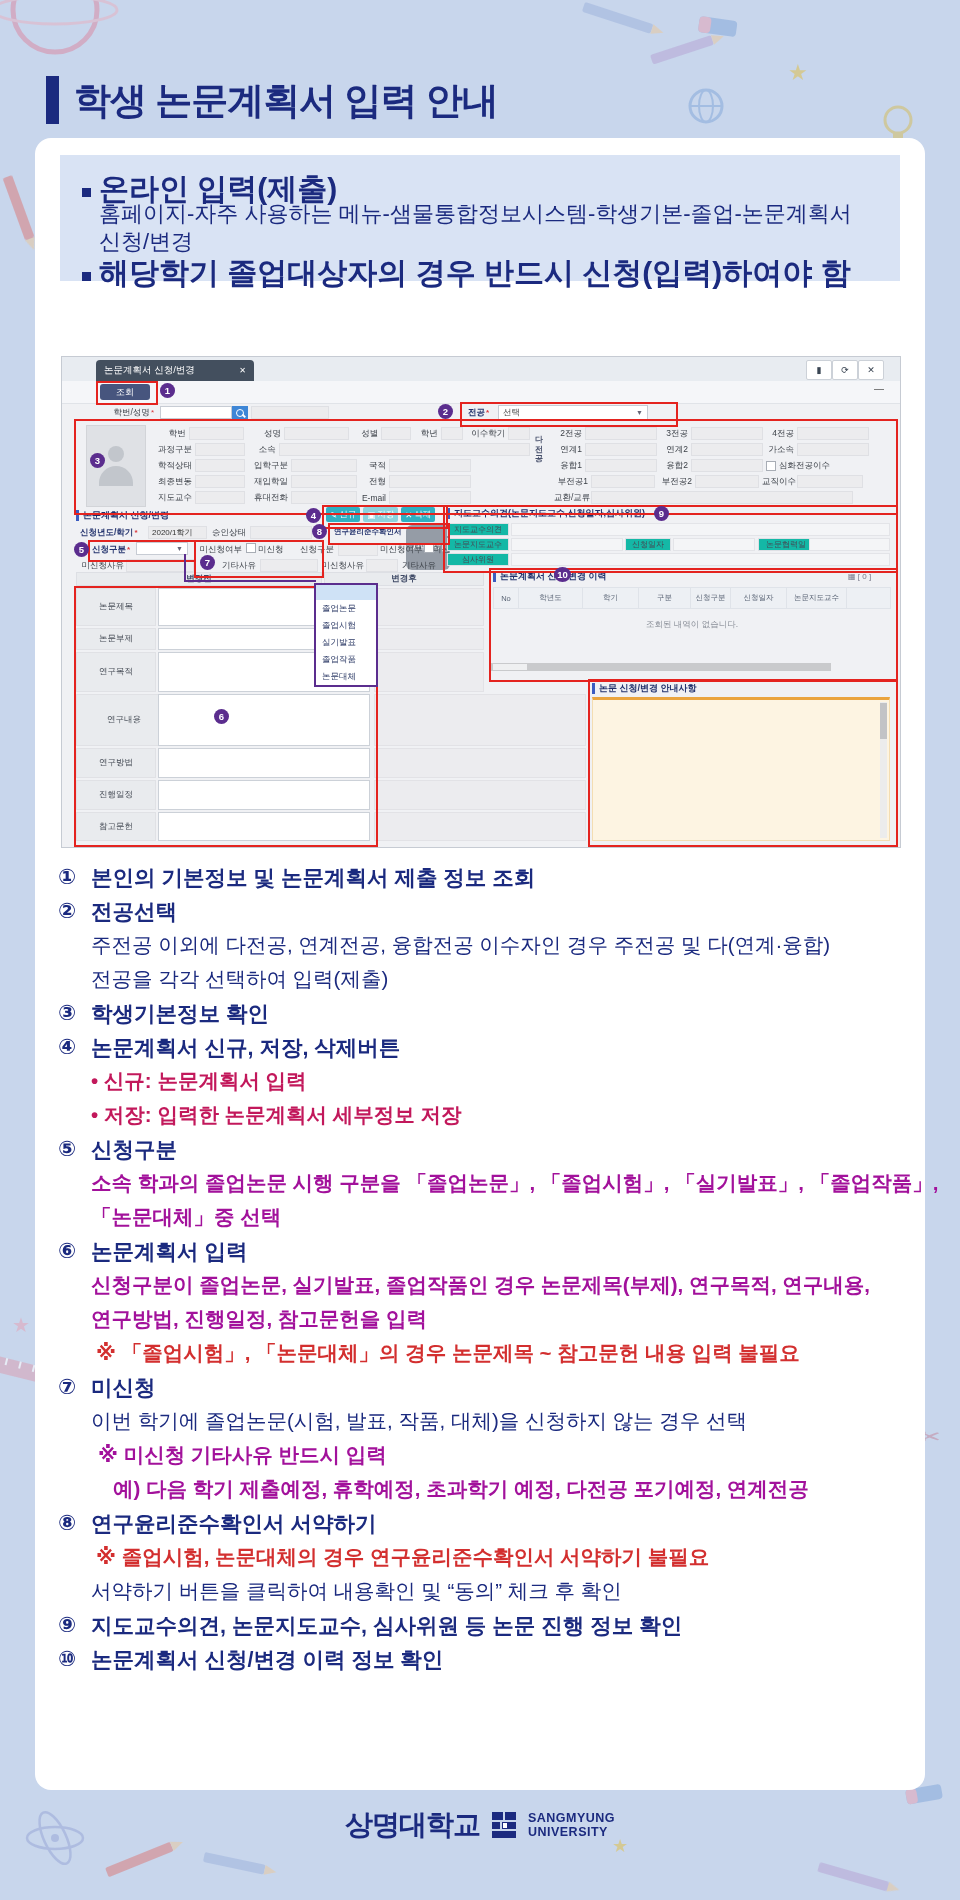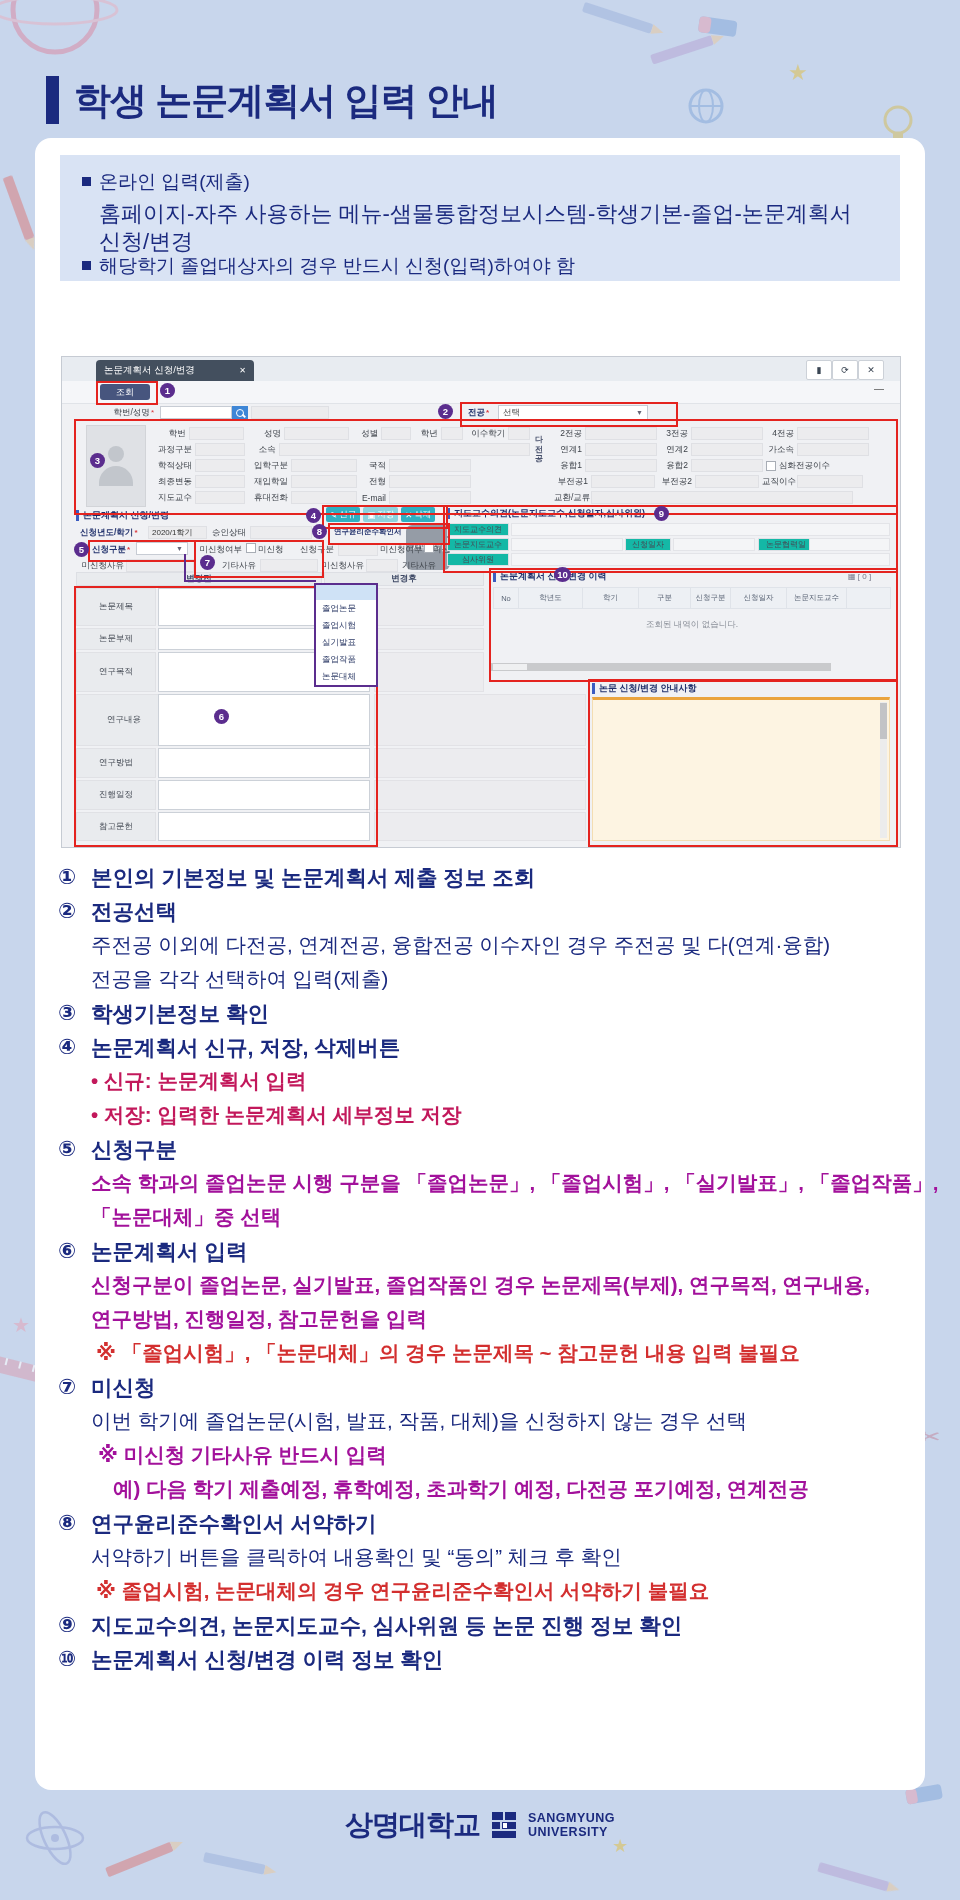--- a/index.html
+++ b/index.html
@@ -5,21 +5,21 @@
   html,body{margin:0;padding:0}
   body{font-family:"Liberation Sans","DejaVu Sans",sans-serif;background:#aebfd9}
   #page{position:relative;width:960px;height:1900px;background:#c8d6ec;overflow:hidden}
   .a{position:absolute}
   #doodles{position:absolute;left:0;top:0;z-index:0}
   .card{position:absolute;left:35px;top:138px;width:890px;height:1652px;background:#ffffff;border-radius:16px;z-index:1}
   .titlebar{position:absolute;left:46px;top:76px;width:13px;height:48px;background:#1b2a7f;z-index:2}
   .title{position:absolute;left:74px;top:76px;font-size:37px;font-weight:bold;color:#1b2a7f;letter-spacing:-1px;z-index:2;white-space:nowrap}
   .infobox{position:absolute;left:60px;top:155px;width:840px;height:126px;background:#d9e3f4;z-index:2}
   .ib{position:absolute;left:22px;white-space:nowrap;color:#1b2a7f}
-  .ib-t{font-weight:normal;font-size:19px}
+  .ib-t{font-weight:bold;font-size:30px}
   .ib-b{font-size:22px;padding-left:17px}
   .bullet-sq{display:inline-block;width:9px;height:9px;background:#1b2a7f;margin-right:8px;vertical-align:2px}
 
   
   .shot{position:absolute;left:61px;top:356px;width:838px;height:490px;background:#f0f1f4;border:1px solid #c6cbd3;z-index:3;font-size:9px;color:#333;overflow:hidden}
   .tabbar{position:absolute;left:0;top:0;width:838px;height:24px;background:#e8ecf1;border-bottom:1px solid #d5dae1}
   .tab{position:absolute;left:34px;top:3px;width:158px;height:21px;background:#434f5e;border-radius:4px 4px 0 0;color:#fff;font-size:9.5px;display:flex;align-items:center;justify-content:space-between;padding:0 8px;box-sizing:border-box}
   .winbtn{position:absolute;top:3px;width:24px;height:18px;background:#fff;border:1px solid #ccd1d8;border-radius:2px;display:flex;align-items:center;justify-content:center;font-size:9px;color:#3a4553}
   .toolbar{position:absolute;left:0;top:24px;width:838px;height:22px;background:#f5f6f9;border-bottom:1px solid #e0e3e8}
   .btn-search{position:absolute;left:38px;top:27px;width:50px;height:16px;background:#47557e;color:#fff;font-size:9px;border-radius:3px;display:flex;align-items:center;justify-content:center}
@@ -474,25 +474,25 @@
     <div class="ln" style="padding-left:40px">
         <span class="cm">※ 미신청 기타사유 반드시 입력</span>
       </div>
     <div class="ln" style="padding-left:55px">
         <span class="cm">예) 다음 학기 제출예정, 휴학예정, 초과학기 예정, 다전공 포기예정, 연계전공</span>
       </div>
     <div class="ln">
         <span class="num ct">⑧</span>
         <span class="ct">연구윤리준수확인서 서약하기</span>
       </div>
-    <div class="ln" style="padding-left:33px">
-        <span class="cn">서약하기 버튼을 클릭하여 내용확인 및 “동의” 체크 후 확인</span>
-      </div>
     <div class="ln" style="padding-left:38px">
         <span class="cr2">※ 졸업시험, 논문대체의 경우 연구윤리준수확인서 서약하기 불필요</span>
+      </div>
+    <div class="ln" style="padding-left:33px">
+        <span class="cn">서약하기 버튼을 클릭하여 내용확인 및 “동의” 체크 후 확인</span>
       </div>
     <div class="ln">
         <span class="num ct">⑨</span>
         <span class="ct">지도교수의견, 논문지도교수, 심사위원 등 논문 진행 정보 확인</span>
       </div>
     <div class="ln">
         <span class="num ct">⑩</span>
         <span class="ct">논문계획서 신청/변경 이력 정보 확인</span>
       </div>
   </div>

